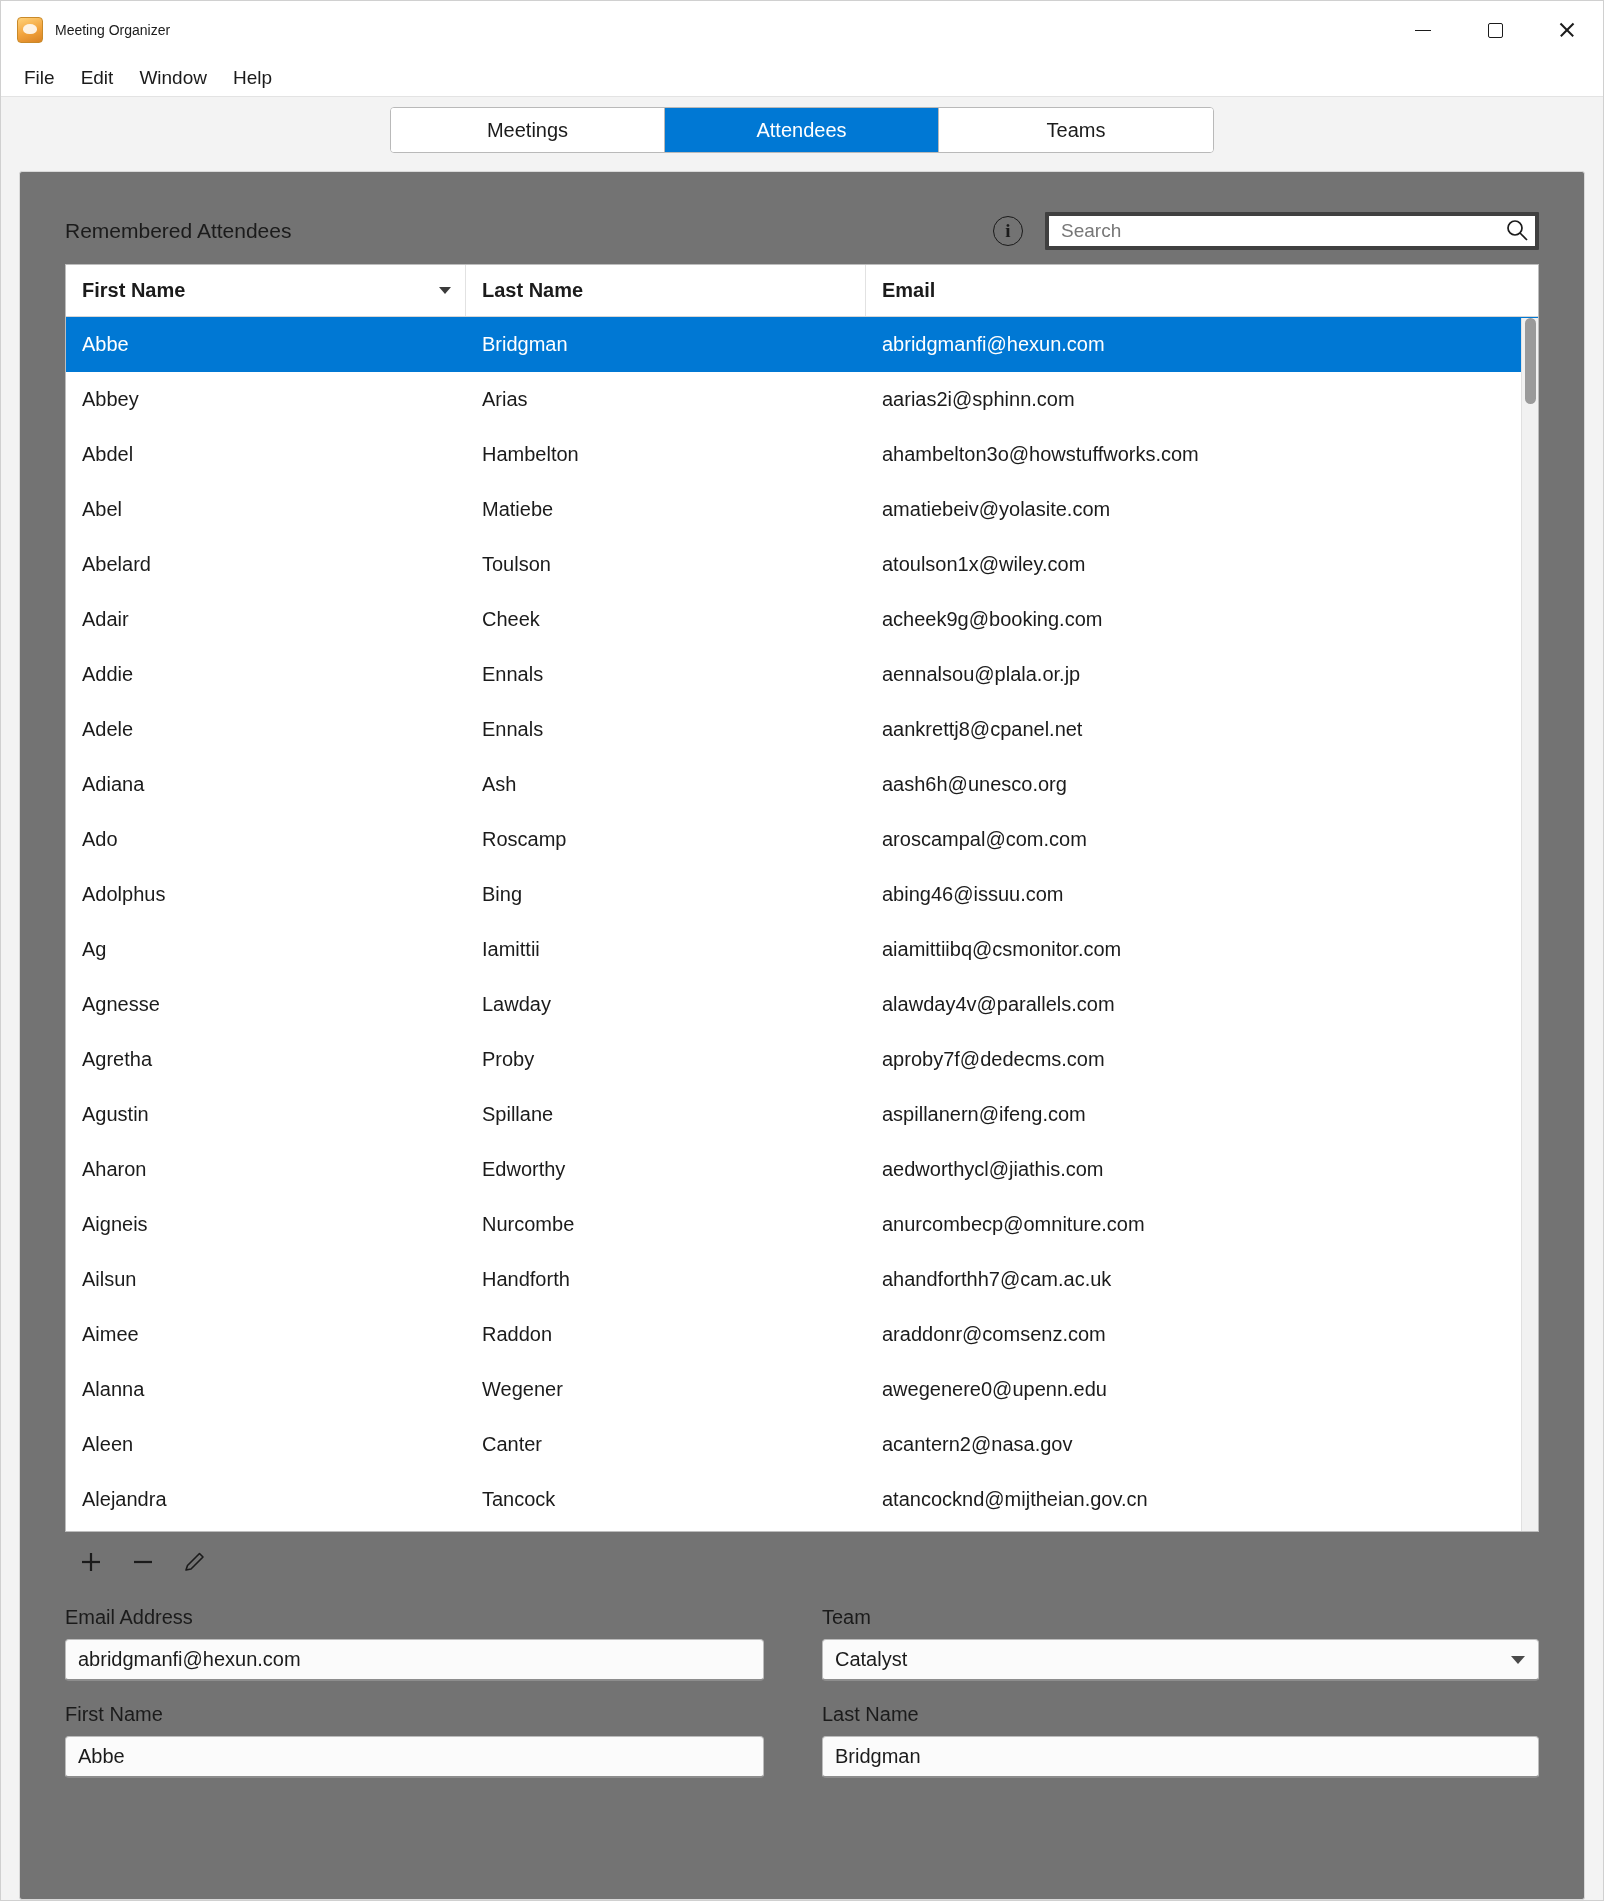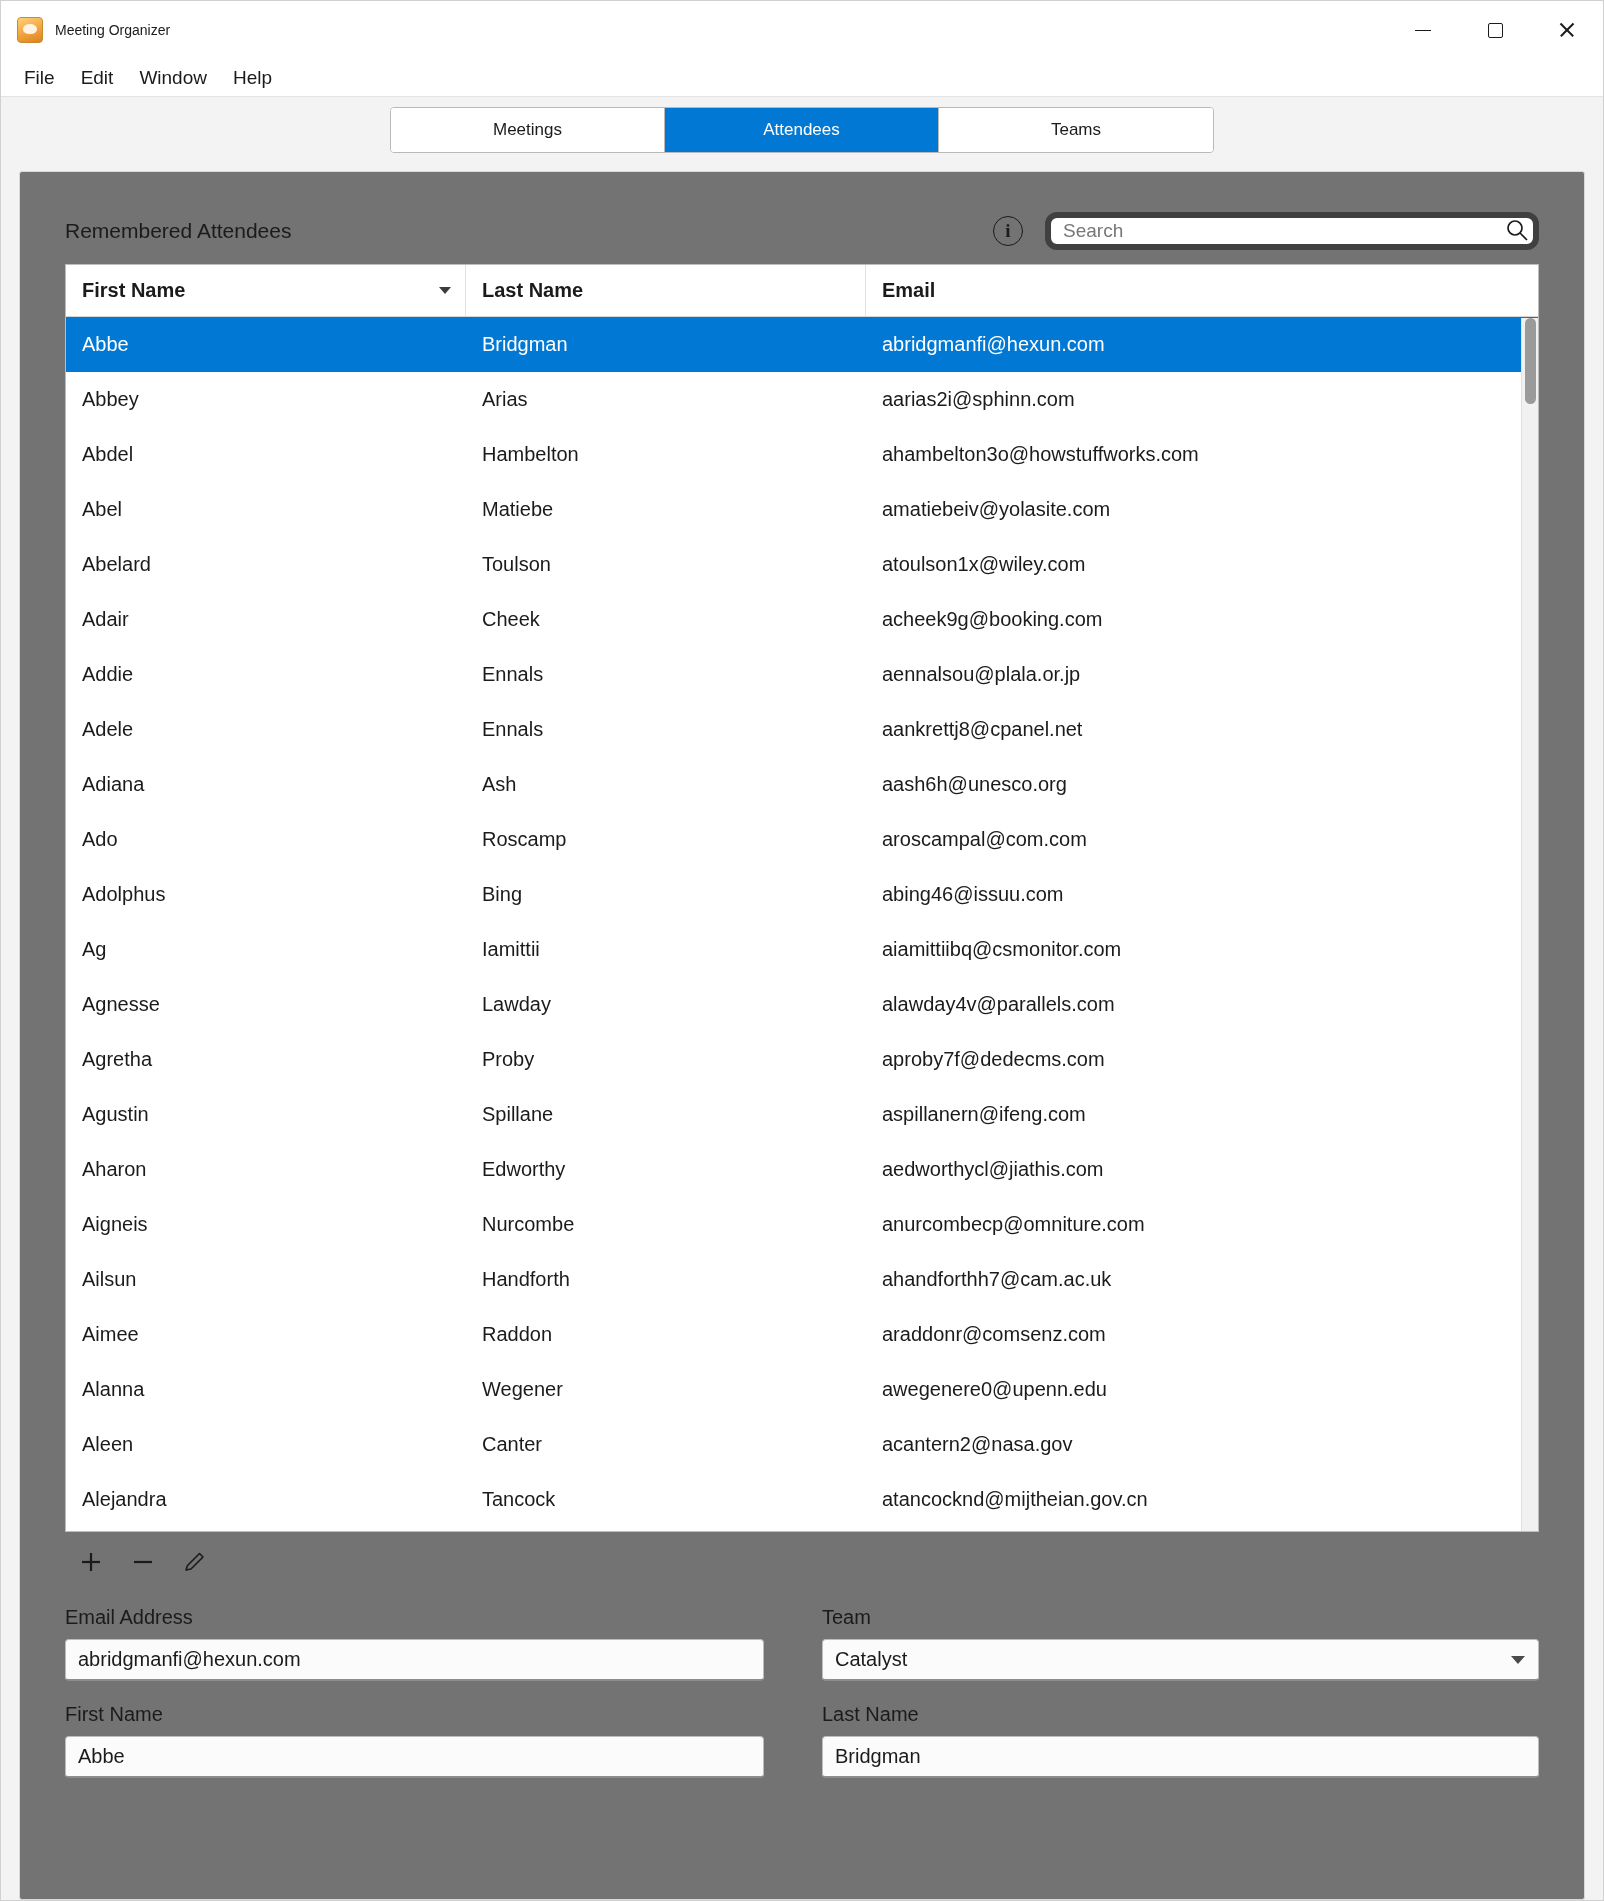--- a/index.html
+++ b/index.html
@@ -108,21 +108,21 @@
     border-radius: 4px;
     overflow: hidden;
     background: #ffffff;
   }
   .tab {
     width: 274px;
     height: 44px;
     display: flex;
     align-items: center;
     justify-content: center;
-    font-size: 17px;
+    font-size: 20px;
     color: #1b1b1b;
     background: #ffffff;
     border-right: 1px solid #b9b9b9;
   }
   .tab:last-child { border-right: none; }
   .tab.active {
     background: #0078d4;
     color: #ffffff;
   }
 
@@ -163,22 +163,22 @@
     font-family: "Liberation Serif", serif;
   }
   .search-wrap {
     position: relative;
     width: 494px;
     height: 38px;
   }
   .search-input {
     width: 100%;
     height: 38px;
-    border: 6px solid #404040;
-    border-radius: 12px;
+    border: 4px solid #404040;
+    border-radius: 1px;
     background: #ffffff;
     font-size: 19px;
     padding: 0 42px 0 12px;
     color: #1b1b1b;
     font-family: "Liberation Sans", sans-serif;
   }
   .search-input::placeholder { color: #777; }
   .search-icon {
     position: absolute;
     right: 10px; top: 6px;

